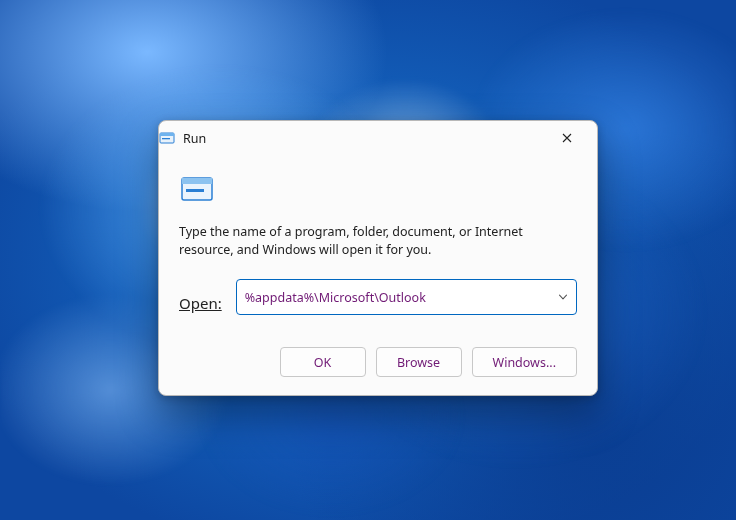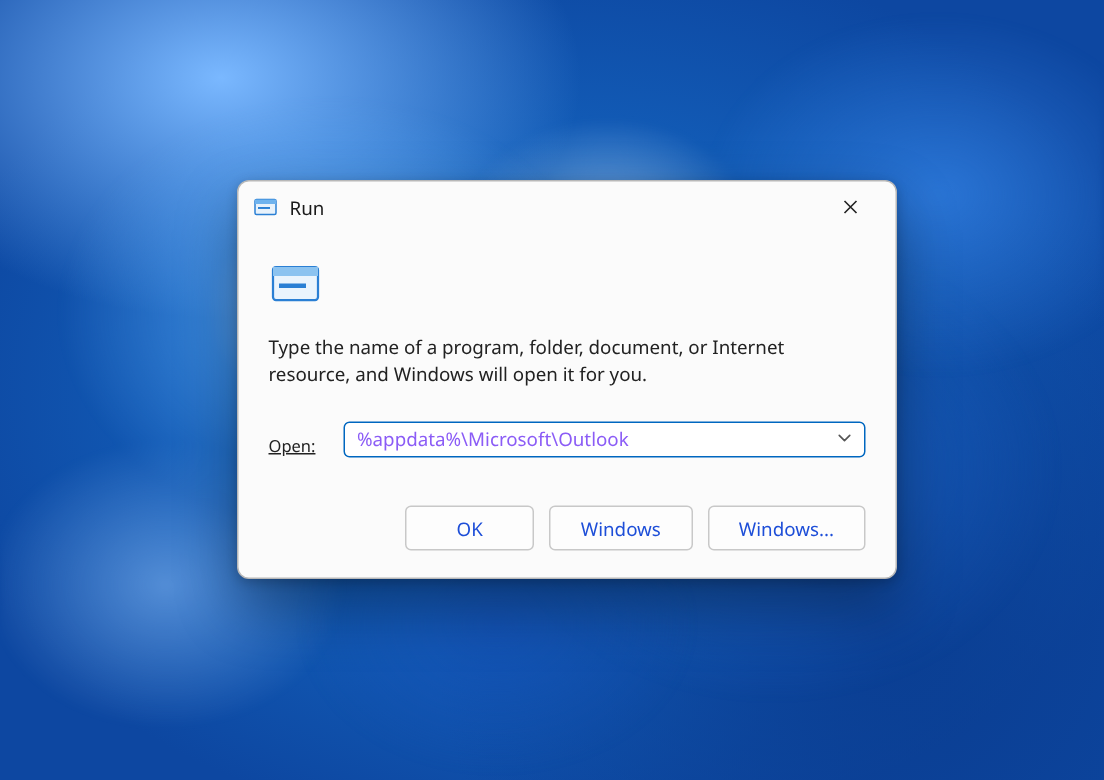--- a/index.html
+++ b/index.html
@@ -44,21 +44,21 @@
       border: 1px solid #b8b8b8;
       border-radius: 8px;
       box-shadow: 0 18px 40px rgba(0,0,0,0.35), 0 2px 8px rgba(0,0,0,0.2);
       overflow: hidden;
     }
 
     .titlebar {
       display: flex;
       align-items: center;
       height: 34px;
-      padding: 0 8px 0 10px;
+      padding: 0 8px 0 0;
     }
     .titlebar .app-icon {
       width: 16px; height: 16px;
       margin-right: 8px;
       display: inline-flex;
       align-items: center;
       justify-content: center;
     }
     .titlebar .title {
       flex: 1;
@@ -93,43 +93,43 @@
       line-height: 1.45;
     }
 
     .open-row {
       display: flex;
       align-items: center;
       padding: 12px 20px 6px 20px;
       gap: 14px;
     }
     .open-label {
-      font-size: 11px;
+      font-size: 15px;
       color: #222;
       text-decoration: underline;
       text-decoration-color: #222;
       text-underline-offset: 1px;
       min-width: 36px;
       margin-top: 11px;
     }
     .combo {
       flex: 1;
       position: relative;
     }
     .combo input {
       width: 100%;
-      height: 24px;
+      height: 36px;
       border: 1px solid #0067c0;
       border-radius: 4px;
       padding: 0 28px 0 8px;
       font-size: 12.5px;
       font-family: inherit;
       background: #fff;
       outline: none;
-      color: #8b5cf6;
+      color: #701a75;
     }
     .combo .chev {
       position: absolute;
       right: 6px;
       top: 50%;
       transform: translateY(-50%);
       color: #555;
       pointer-events: auto;
       width: 16px; height: 16px;
       display: flex;
@@ -144,21 +144,21 @@
       padding: 26px 20px 18px 20px;
     }
     .btn {
       min-width: 86px;
       height: 30px;
       font-size: 12.5px;
       font-family: inherit;
       background: #fdfdfd;
       border: 1px solid #c8c8c8;
       border-radius: 4px;
-      color: #1d4ed8;
+      color: #701a75;
       cursor: default;
       padding: 0 20px;
     }
   </style>
 </head>
 <body>
 
 <div class="wallpaper"></div>
 
 <div class="dialog">
@@ -197,17 +197,17 @@
       <span class="chev">
         <svg width="10" height="10" viewBox="0 0 10 10">
           <path d="M1.5 3.2 L5 6.8 L8.5 3.2" stroke="#555" stroke-width="1.1" fill="none" stroke-linecap="round" stroke-linejoin="round"></path>
         </svg>
       </span>
     </div>
   </div>
 
   <div class="buttons">
     <button class="btn">OK</button>
-    <button class="btn">Windows</button>
+    <button class="btn">Browse</button>
     <button class="btn">Windows...</button>
   </div>
 
 </div>
 
 </body></html>

